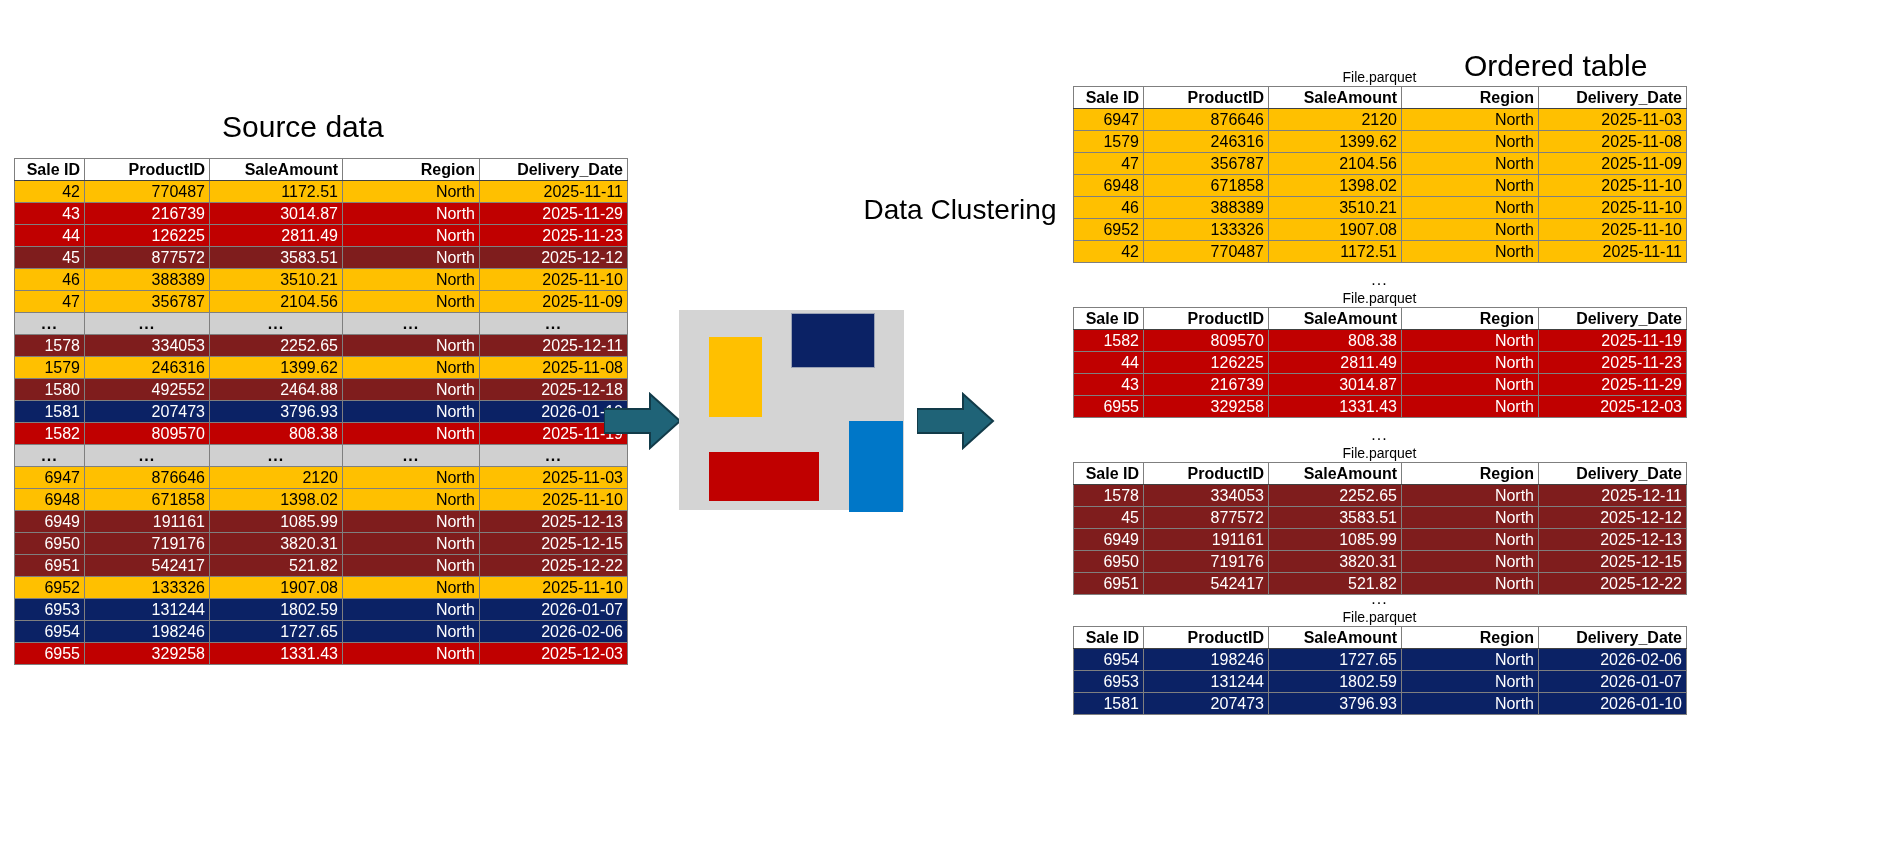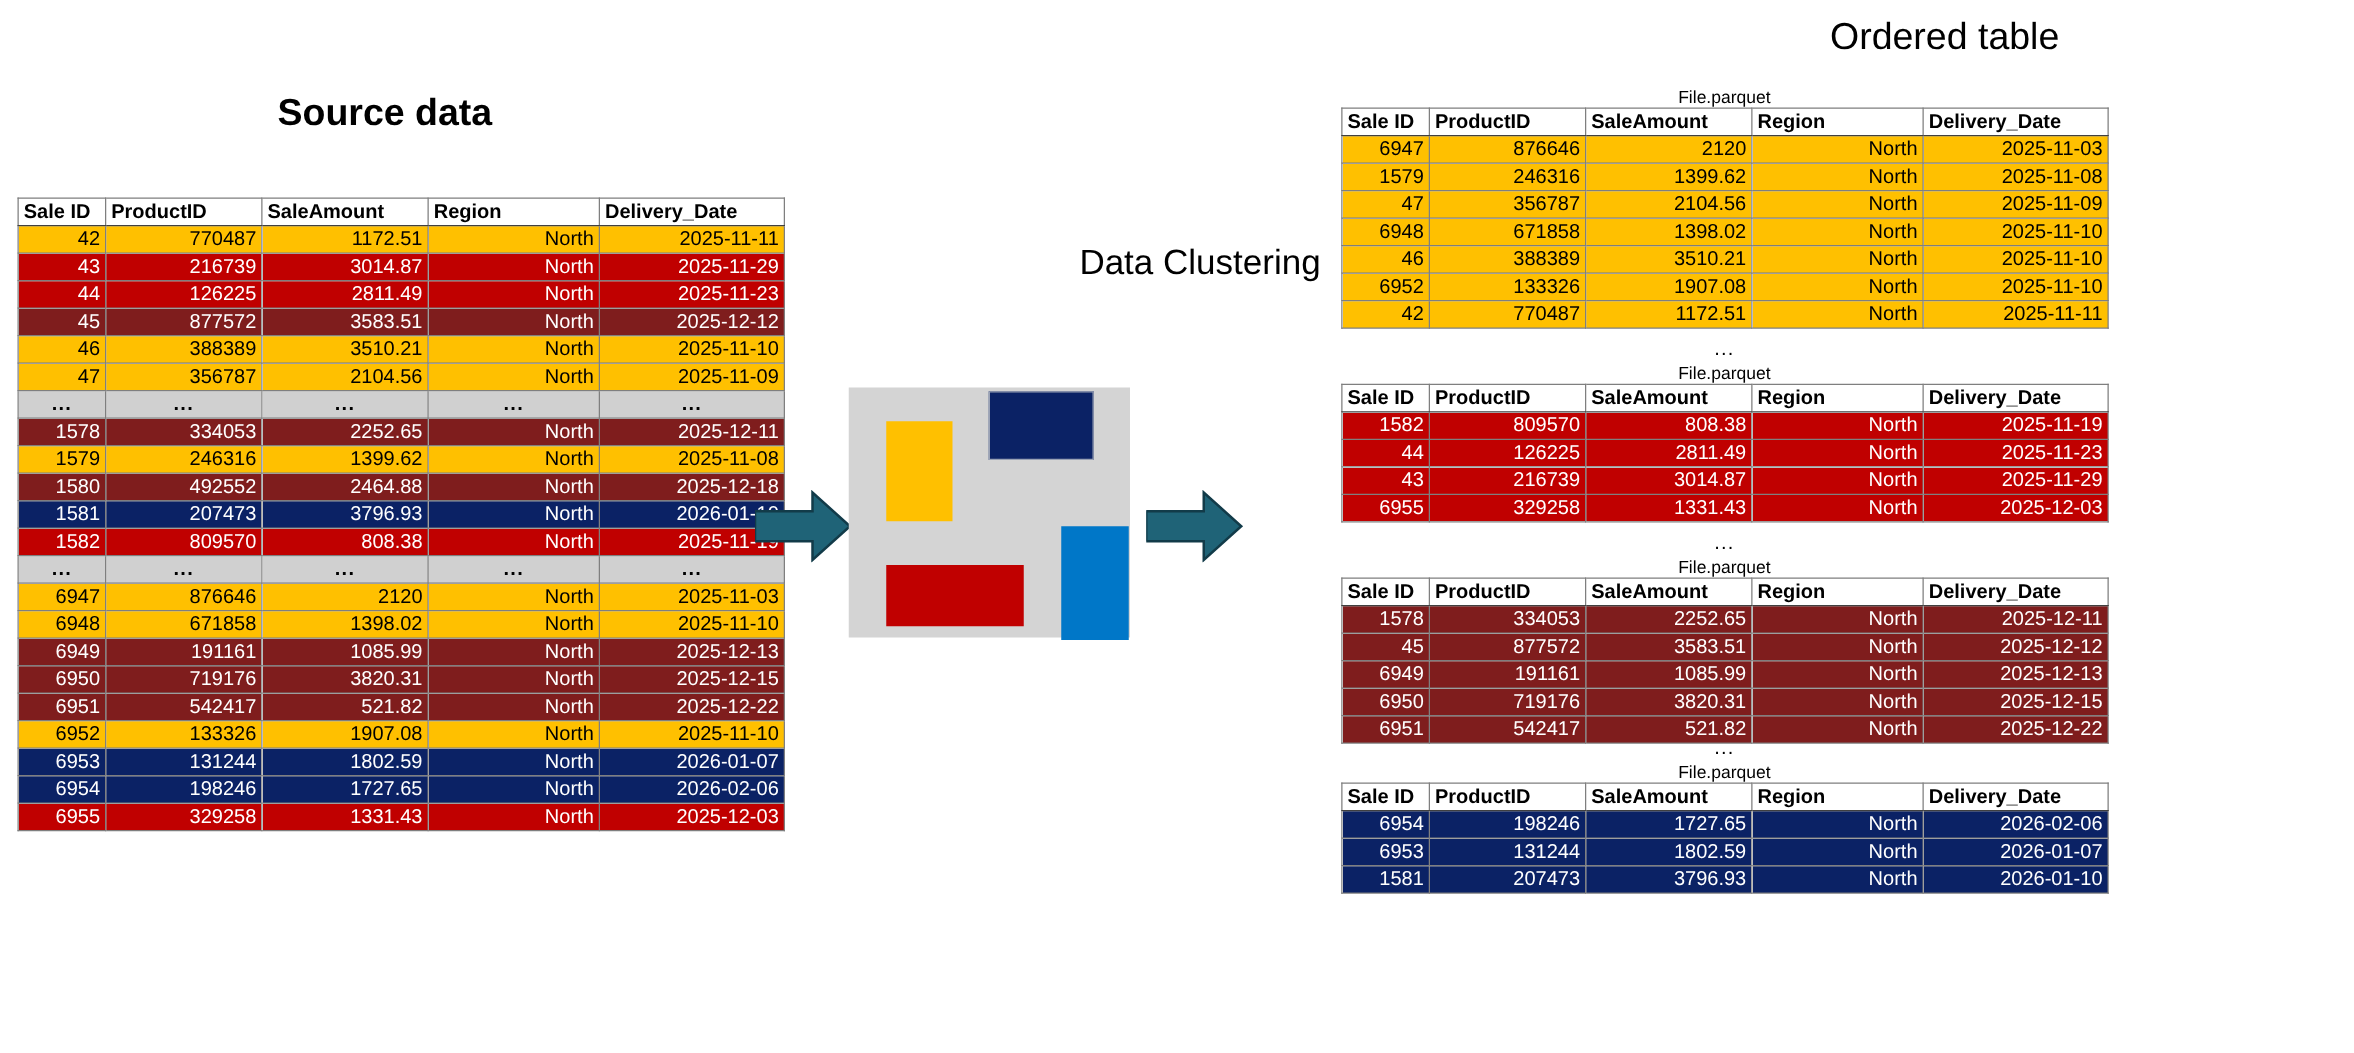--- a/index.html
+++ b/index.html
@@ -13,22 +13,23 @@
   }
   .abs{position:absolute;}
 
   
   .section-title{
     font-size:30px;
     font-weight:400;
     color:#000000;
     white-space:nowrap;
     letter-spacing:0px;
-  }
-  #source-title{left:222px;top:74px;font-weight:bold;}
+    margin-top:36px;
+  }
+  #source-title{left:222px;top:74px;}
   #ordered-title{left:1464px;top:13px;}
 
   .algo-title{
     position:absolute;
     left:815px;top:192px;
     width:290px;
     text-align:center;
     font-size:28px;
     line-height:36px;
     font-weight:400;
@@ -47,21 +48,21 @@
     height:21px;
     line-height:21px;
     font-size:16px;
     overflow:hidden;
     white-space:nowrap;
   }
   table.grid th{
     background:#ffffff;
     color:#000000;
     font-weight:bold;
-    text-align:left;
+    text-align:right;
     border-bottom:1.5px solid #404040;
   }
   td.num{text-align:right;}
   td.txt{text-align:right;}
   td.dots{text-align:center;background:#d0d0d0 !important;color:#000 !important;
           font-weight:bold;letter-spacing:1px;}
 
   
   .c-yellow{background:#ffc000;color:#000000;}
   .c-red{background:#c00000;color:#ffffff;}

